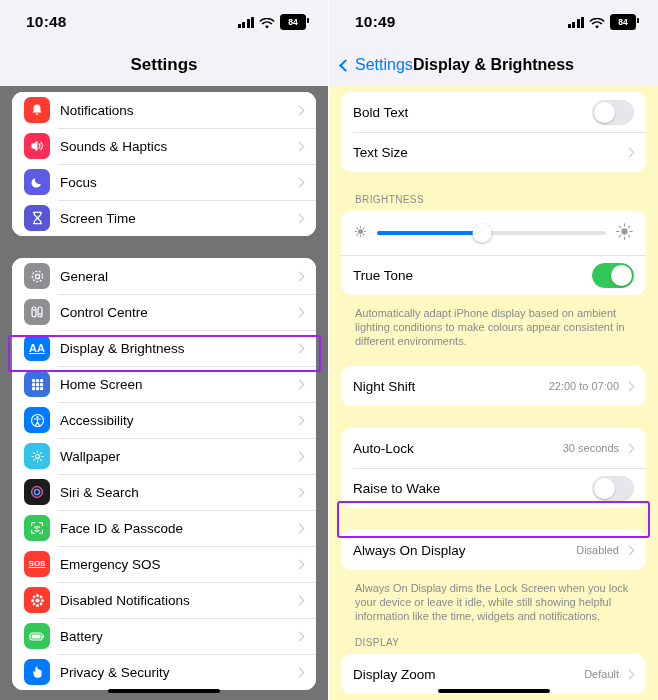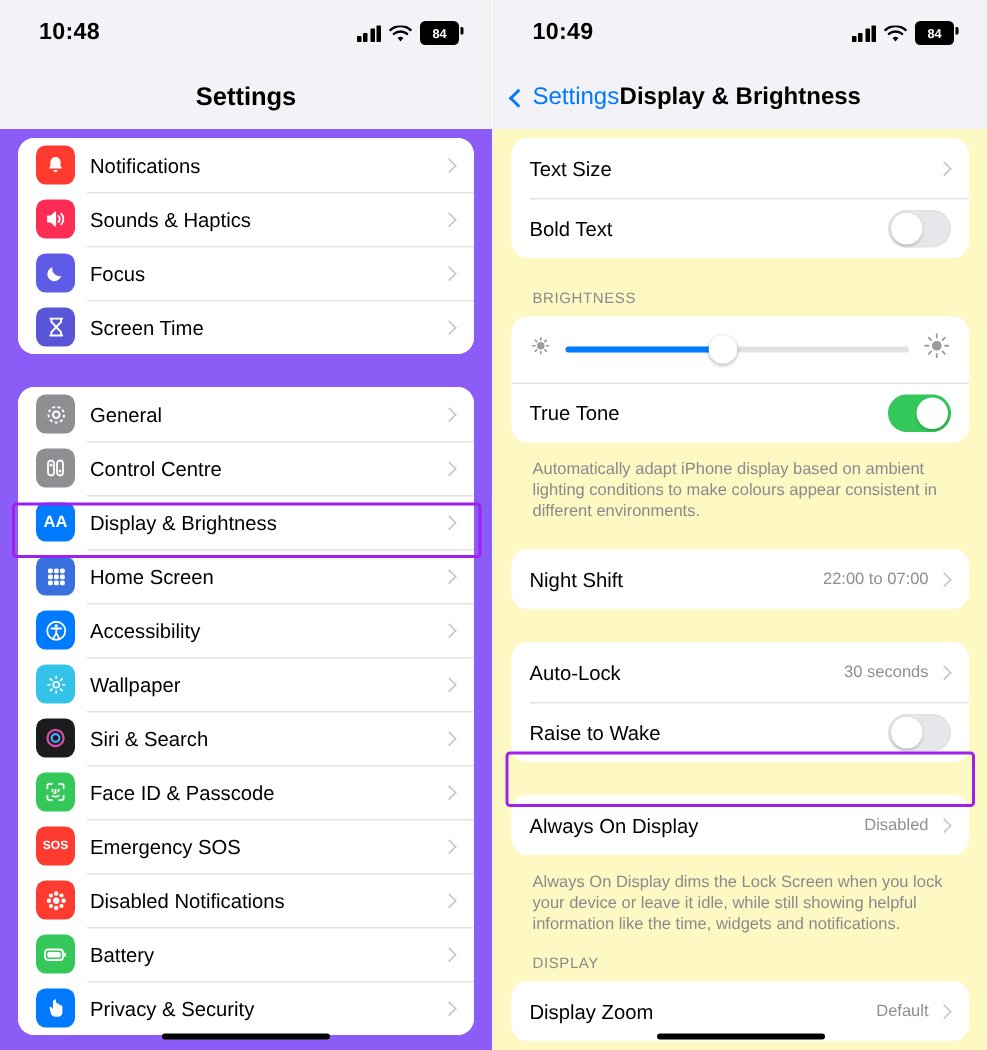--- a/index.html
+++ b/index.html
@@ -9,21 +9,21 @@
     background: #ffffff;
     overflow: hidden;
   }
   .screens {
     display: flex;
     width: 658px; height: 700px;
   }
   .phone {
     position: relative;
     width: 329px; height: 700px;
-    background: #8b5cf6;
+    background: #737373;
     overflow: hidden;
   }
   .phone.left { border-right: 1px solid #ffffff; }
   .phone.right { background: #fef9c3; }
 
   
   .statusbar {
     height: 44px;
     display: flex;
     align-items: center;
@@ -115,20 +115,21 @@
   .row.noicon + .row.noicon::before { left: 12px; }
   .row .icon {
     width: 26px; height: 26px;
     border-radius: 6.5px;
     margin-right: 10px;
     flex: 0 0 auto;
     display: flex; align-items: center; justify-content: center;
     color: #fff;
     font-size: 14px;
     line-height: 1;
+    text-decoration: underline;
   }
   .row .label {
     flex: 1 1 auto;
     font-size: 13.5px;
     color: #000;
   }
   .row .value {
     font-size: 11px;
     color: #8e8e93;
     margin-right: 7px;
@@ -488,29 +489,29 @@
         <span class="chev-left"></span>
         <span>Settings</span>
       </div>
       <div class="nav-title small">Display &amp; Brightness</div>
     </div>
 
     <div class="scroll">
       <div class="spacer-top"></div>
 
       <div class="group">
-        <div class="row noicon tall pad-right">
-          <span class="label">Text Size</span>
-          <span class="chev" style="margin-right:1px;"></span>
-        </div>
         <div class="row noicon tall">
           <span class="label">Bold Text</span>
           <span class="toggle">
               <span class="knob"></span>
             </span>
+        </div>
+        <div class="row noicon tall pad-right">
+          <span class="label">Text Size</span>
+          <span class="chev" style="margin-right:1px;"></span>
         </div>
       </div>
 
       <div class="sec-head">BRIGHTNESS</div>
       <div class="group">
         <div class="slider-row">
           <span class="sun-small">
             <svg width="15" height="15" viewBox="0 0 15 15">
                 <g stroke="#9a9aa0" stroke-width="1.1" fill="none" stroke-linecap="round">
                   <circle cx="7.5" cy="7.5" r="2.5" fill="#9a9aa0" stroke="none"></circle>

